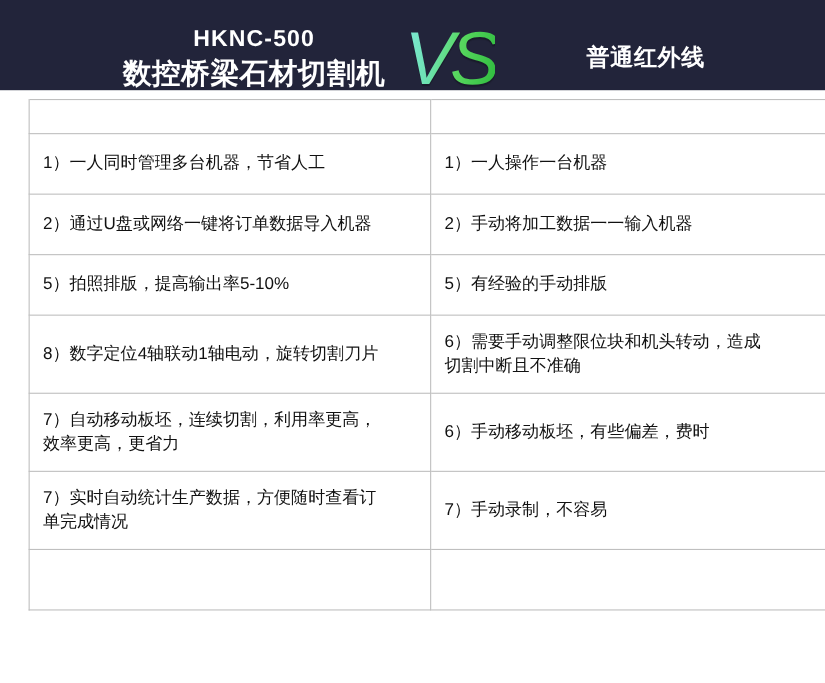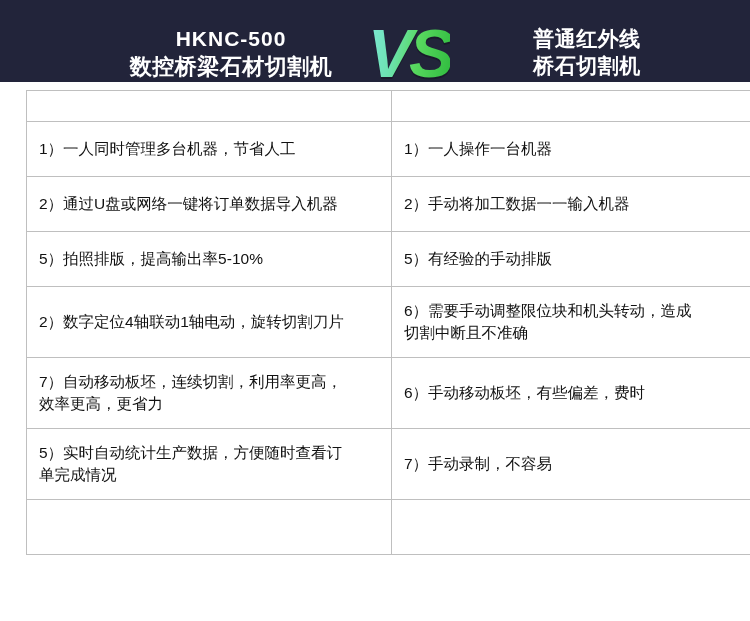--- a/index.html
+++ b/index.html
@@ -50,21 +50,21 @@
     padding-left: 26px;
     box-sizing: border-box;
   }
   .model {
     font-size: 21px;
     font-weight: bold;
     letter-spacing: 1px;
     margin-bottom: 3px;
   }
   .title-big {
-    font-size: 22px;
+    font-size: 26px;
     font-weight: bold;
     letter-spacing: 0.5px;
   }
   .title-line {
     font-size: 21px;
     font-weight: bold;
     letter-spacing: 0.5px;
     line-height: 1.28;
   }
   .vs-wrap {
@@ -74,21 +74,21 @@
     transform: translate(-50%, -50%);
     width: 110px;
     height: 82px;
     display: flex;
     align-items: center;
     justify-content: center;
     pointer-events: none;
   }
   .vs-text {
     font-size: 68px;
-    font-weight: bold;
+    font-weight: normal;
     font-style: italic;
     letter-spacing: -4px;
     line-height: 1;
     background: linear-gradient(100deg, #7fe8d8 0%, #6ce2b0 32%, #58d85f 58%, #2fbb3e 100%);
     -webkit-background-clip: text;
     background-clip: text;
     color: transparent;
     -webkit-text-fill-color: transparent;
     text-shadow: none;
     filter: drop-shadow(0 2px 0 rgba(0,0,0,0.25));
@@ -140,21 +140,20 @@
 <div class="page">
 
   <div class="header">
     <div class="header-inner">
       <div class="side left">
         <div class="model">HKNC-500</div>
         <div class="title-big">数控桥梁石材切割机</div>
       </div>
       <div class="side right">
         <div class="title-line">普通红外线</div>
-        <div class="title-line">桥石切割机</div>
       </div>
       <div class="vs-wrap">
         <span class="vs-text">VS</span>
       </div>
     </div>
   </div>
 
   <div class="table-area">
     <table class="compare">
       <colgroup>
@@ -185,39 +184,39 @@
         <tr class="row-1">
           <td>
               <span class="cell-text">5）拍照排版，提高输出率5-10%</span>
             </td>
           <td>
               <span class="cell-text">5）有经验的手动排版</span>
             </td>
         </tr>
         <tr class="row-tall">
           <td>
-              <span class="cell-text">2）数字定位4轴联动1轴电动，旋转切割刀片</span>
+              <span class="cell-text">8）数字定位4轴联动1轴电动，旋转切割刀片</span>
             </td>
           <td>
               <span class="cell-text">6）需要手动调整限位块和机头转动，造成
 切割中断且不准确</span>
             </td>
         </tr>
         <tr class="row-tall">
           <td>
               <span class="cell-text">7）自动移动板坯，连续切割，利用率更高，
 效率更高，更省力</span>
             </td>
           <td>
               <span class="cell-text">6）手动移动板坯，有些偏差，费时</span>
             </td>
         </tr>
         <tr class="row-tall">
           <td>
-              <span class="cell-text">5）实时自动统计生产数据，方便随时查看订
+              <span class="cell-text">7）实时自动统计生产数据，方便随时查看订
 单完成情况</span>
             </td>
           <td>
               <span class="cell-text">7）手动录制，不容易</span>
             </td>
         </tr>
         <tr class="row-1">
           <td></td>
           <td></td>
         </tr>

